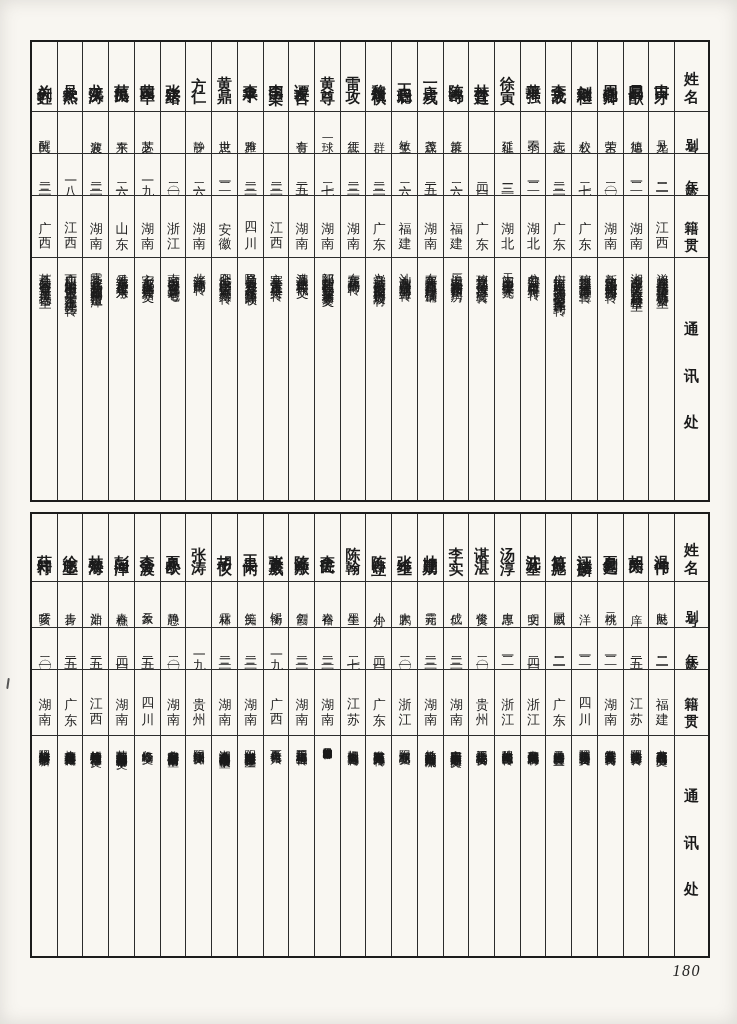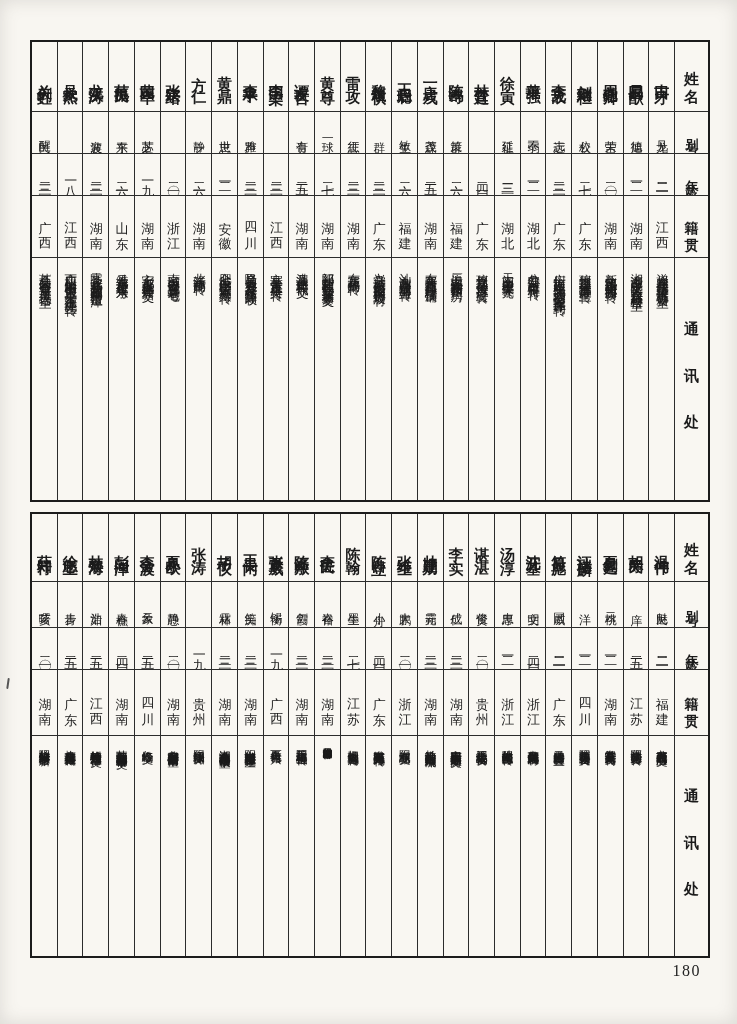--- a/index.html
+++ b/index.html
@@ -31,21 +31,21 @@
   .r-origin .v{font-size:13px;letter-spacing:1.2em;}
   .r-addr .v{font-size:12.5px;letter-spacing:1.6px;}
   .t1 .r-addr .v{font-size:11.5px;letter-spacing:.4px;}
   .cell.small .v{font-size:9.5px !important;letter-spacing:0 !important;line-height:1.12;}
   .hcol .cell .v{font-weight:bold;}
   .hcol .r-name .v{font-size:15px;letter-spacing:1.2em;}
   .hcol .r-alias .v,.hcol .r-age .v{font-size:13px;letter-spacing:.35em;}
   .hcol .r-origin .v{font-size:14px;letter-spacing:1.2em;}
   .hcol .r-addr{align-items:center;padding-top:0;}
   .hcol .r-addr .v{font-size:15px;letter-spacing:3.1em;}
-  .pagenum{position:absolute;right:36px;top:962px;font-size:16px;letter-spacing:1.5px;color:#222;}
+  .pagenum{position:absolute;right:36px;top:962px;font-size:16px;letter-spacing:1.5px;color:#222;font-style:italic;}
   .artifact{position:absolute;left:7px;top:678px;width:2px;height:11px;background:#555;
             transform:rotate(8deg);border-radius:1px;}
 </style>
 </head>
 <body>
 
 <div class="page">
 
   <div class="tbl t0">
       <div class="col hcol">

